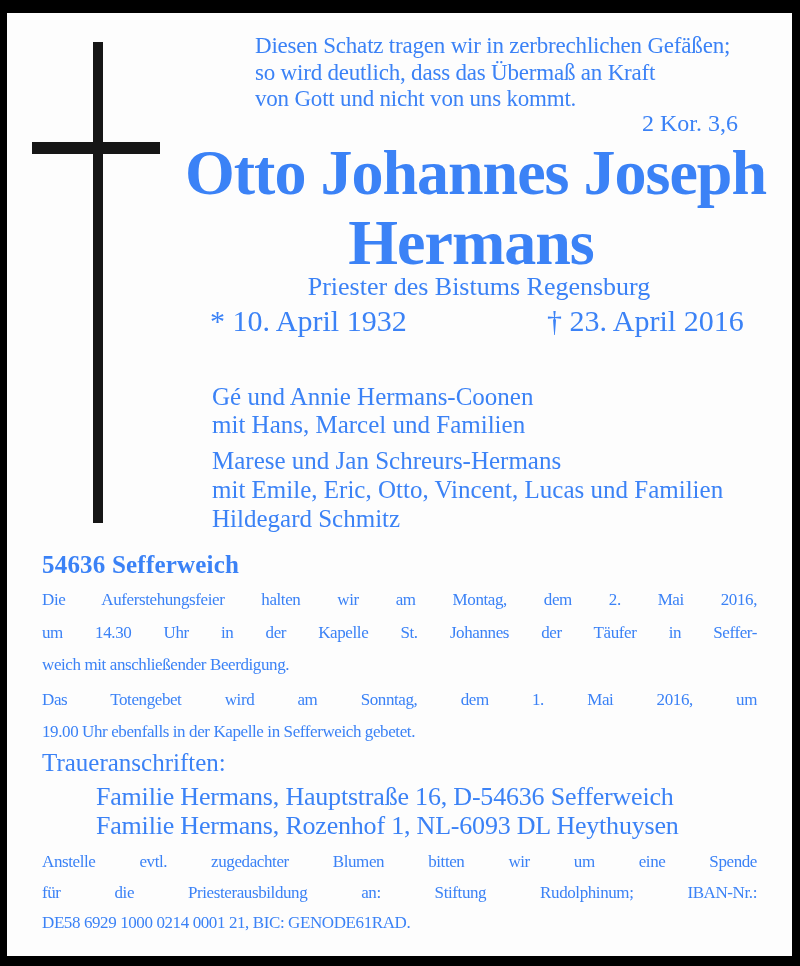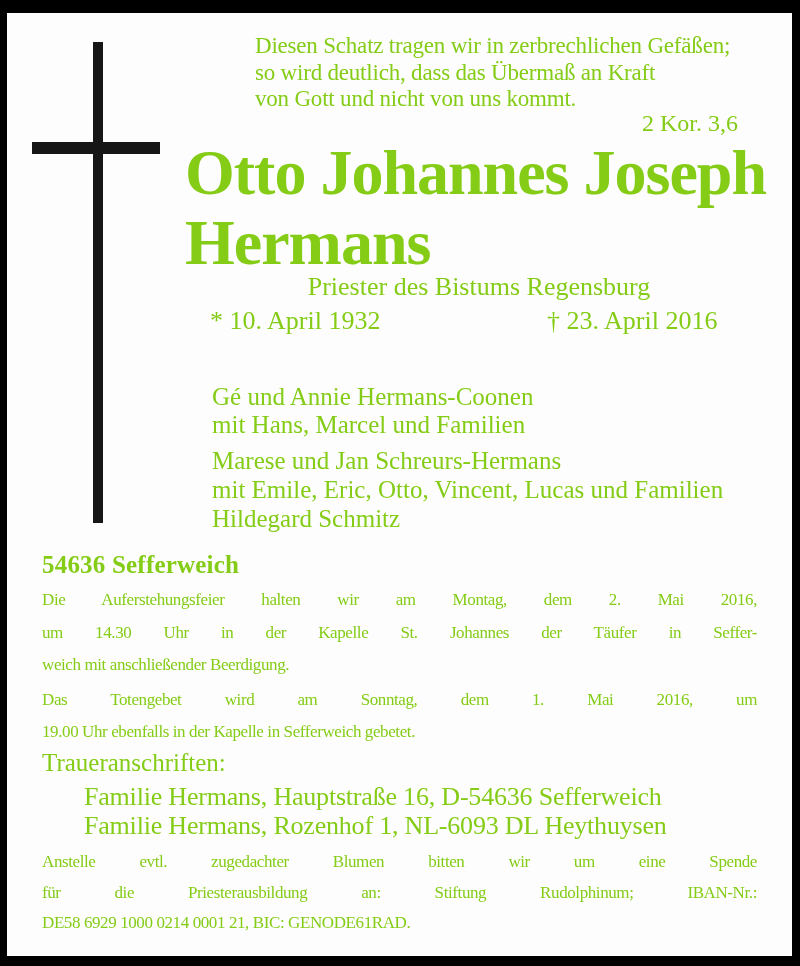--- a/index.html
+++ b/index.html
@@ -5,59 +5,59 @@
   html,body{margin:0;padding:0;}
   body{
     width:800px;height:966px;
     font-family:"Liberation Serif", serif;
     background:#000;
     position:relative;
     overflow:hidden;
   }
   .stage{position:absolute;left:0;top:0;width:800px;height:966px;background:#000;}
   .paper{position:absolute;left:7px;top:13px;width:785px;height:943px;background:#fdfdfd;}
-  .txt{position:absolute;color:#84cc16;}
+  .txt{position:absolute;color:#3b82f6;}
 
   
   .cross-stem{position:absolute;left:93px;top:42px;width:10px;height:481px;background:#161616;}
   .cross-bar{position:absolute;left:32px;top:142px;width:128px;height:12px;background:#161616;}
 
   
   .quote{left:255px;top:33px;font-size:23px;line-height:26.5px;letter-spacing:-0.2px;white-space:nowrap;}
   .kor{top:110px;right:62px;font-size:24px;line-height:26px;white-space:nowrap;}
 
   
-  .title-line{left:185px;width:572px;text-align:left;font-size:64px;line-height:64px;
+  .title-line{left:185px;width:572px;text-align:center;font-size:64px;line-height:64px;
               font-weight:bold;letter-spacing:-1px;white-space:nowrap;}
   .title1{top:141px;}
   .title2{top:211px;}
   .subtitle{left:193px;width:572px;top:274px;text-align:center;font-size:26px;line-height:26px;white-space:nowrap;}
 
-  .dates{top:308px;left:0;width:800px;height:28px;font-size:26px;line-height:26px;}
+  .dates{top:308px;left:0;width:800px;height:28px;font-size:30px;line-height:26px;}
   .date-birth{position:absolute;left:210px;white-space:nowrap;}
   .date-death{position:absolute;left:547px;white-space:nowrap;}
 
   .farewell{left:185px;top:348px;font-size:25px;line-height:25px;white-space:nowrap;}
 
   .mourners{left:212px;font-size:25px;line-height:28px;white-space:nowrap;}
   .mg1{top:383px;}
   .mg2{top:446px;line-height:29px;}
   .mg3{top:506px;line-height:25px;}
 
   .location{left:42px;top:552px;font-size:25px;line-height:25px;font-weight:bold;letter-spacing:0.2px;white-space:nowrap;}
 
   .para{left:42px;width:715px;font-size:17px;letter-spacing:-0.4px;}
   .p-resurrection{top:584px;line-height:32.5px;}
   .p-prayer{top:684px;line-height:32px;}
   .p-donation{top:847px;line-height:30.5px;}
   .line-just{text-align:justify;text-align-last:justify;}
   .line-plain{text-align:left;}
 
   .addr-label{left:42px;top:750px;font-size:25px;line-height:25px;white-space:nowrap;}
-  .addresses{left:84px;top:782px;font-size:26px;line-height:29px;letter-spacing:-0.2px;white-space:nowrap;}
+  .addresses{left:96px;top:782px;font-size:26px;line-height:29px;letter-spacing:-0.2px;white-space:nowrap;}
 </style>
 </head>
 <body>
 
 <div class="stage">
   <div class="paper"></div>
 
   <div>
     <div class="cross-stem"></div>
     <div class="cross-bar"></div>

